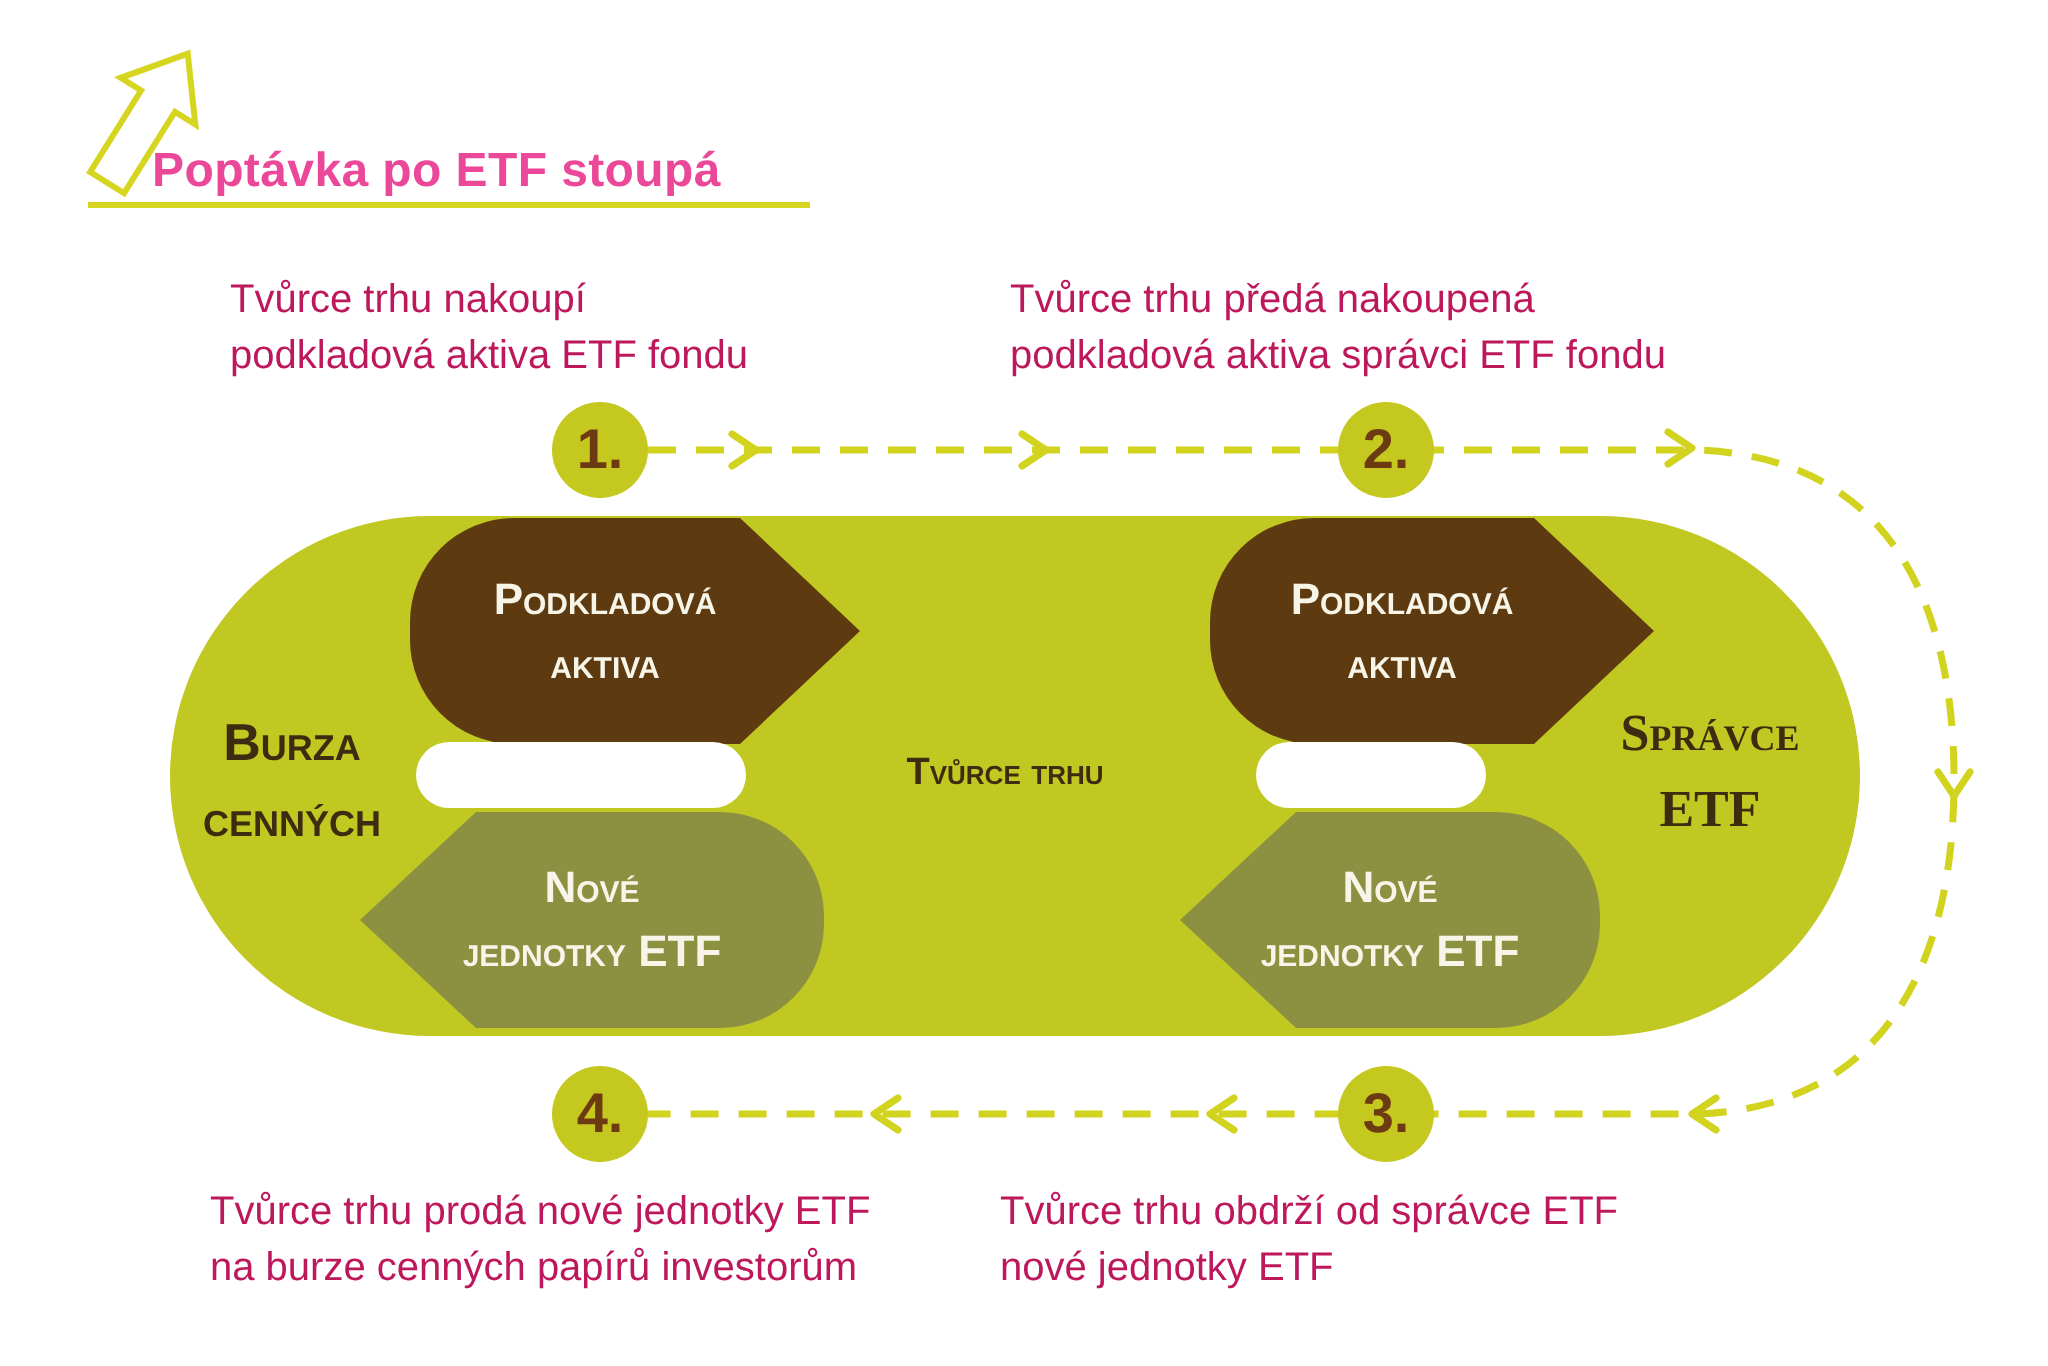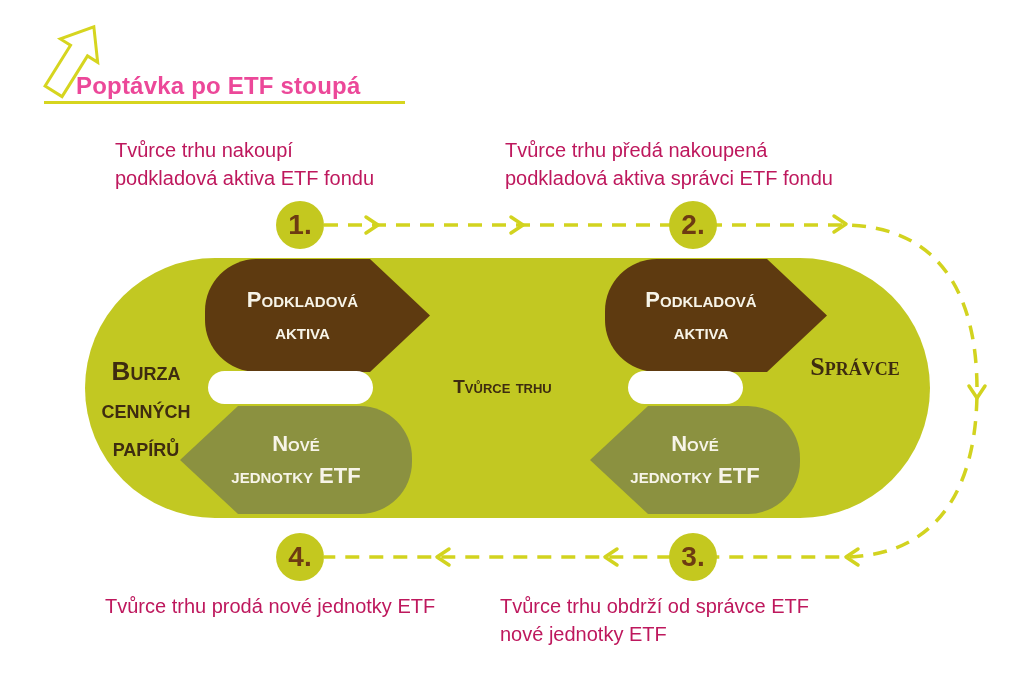--- a/index.html
+++ b/index.html
@@ -101,37 +101,38 @@
   <div class="caption cap-2">
     <span>Tvůrce trhu předá nakoupená</span>
     <span>podkladová aktiva správci ETF fondu</span>
   </div>
   <div class="caption cap-3">
     <span>Tvůrce trhu obdrží od správce ETF</span>
     <span>nové jednotky ETF</span>
   </div>
   <div class="caption cap-4">
     <span>Tvůrce trhu prodá nové jednotky ETF</span>
+    <span>na burze cenných papírů investorům</span>
   </div>
 
   <div class="badge badge-1">1.</div>
   <div class="badge badge-2">2.</div>
   <div class="badge badge-3">3.</div>
   <div class="badge badge-4">4.</div>
 
   <div class="big-pill"></div>
 
   <div class="entity entity-exchange">
     <span>Burza</span>
     <span>cenných</span>
-    <span>papírů</span>
   </div>
   <div class="entity entity-mm">Tvůrce trhu</div>
   <div class="entity entity-mgr">
     <span>Správce</span>
+    <span>ETF</span>
   </div>
 
   <div class="flow-arrow arr-brown brown-l">
     <div class="body body-round-left"></div>
     <div class="head head-right"></div>
     <div class="arrow-label pad-r">
       <span>Podkladová</span>
       <span>aktiva</span>
     </div>
   </div>

